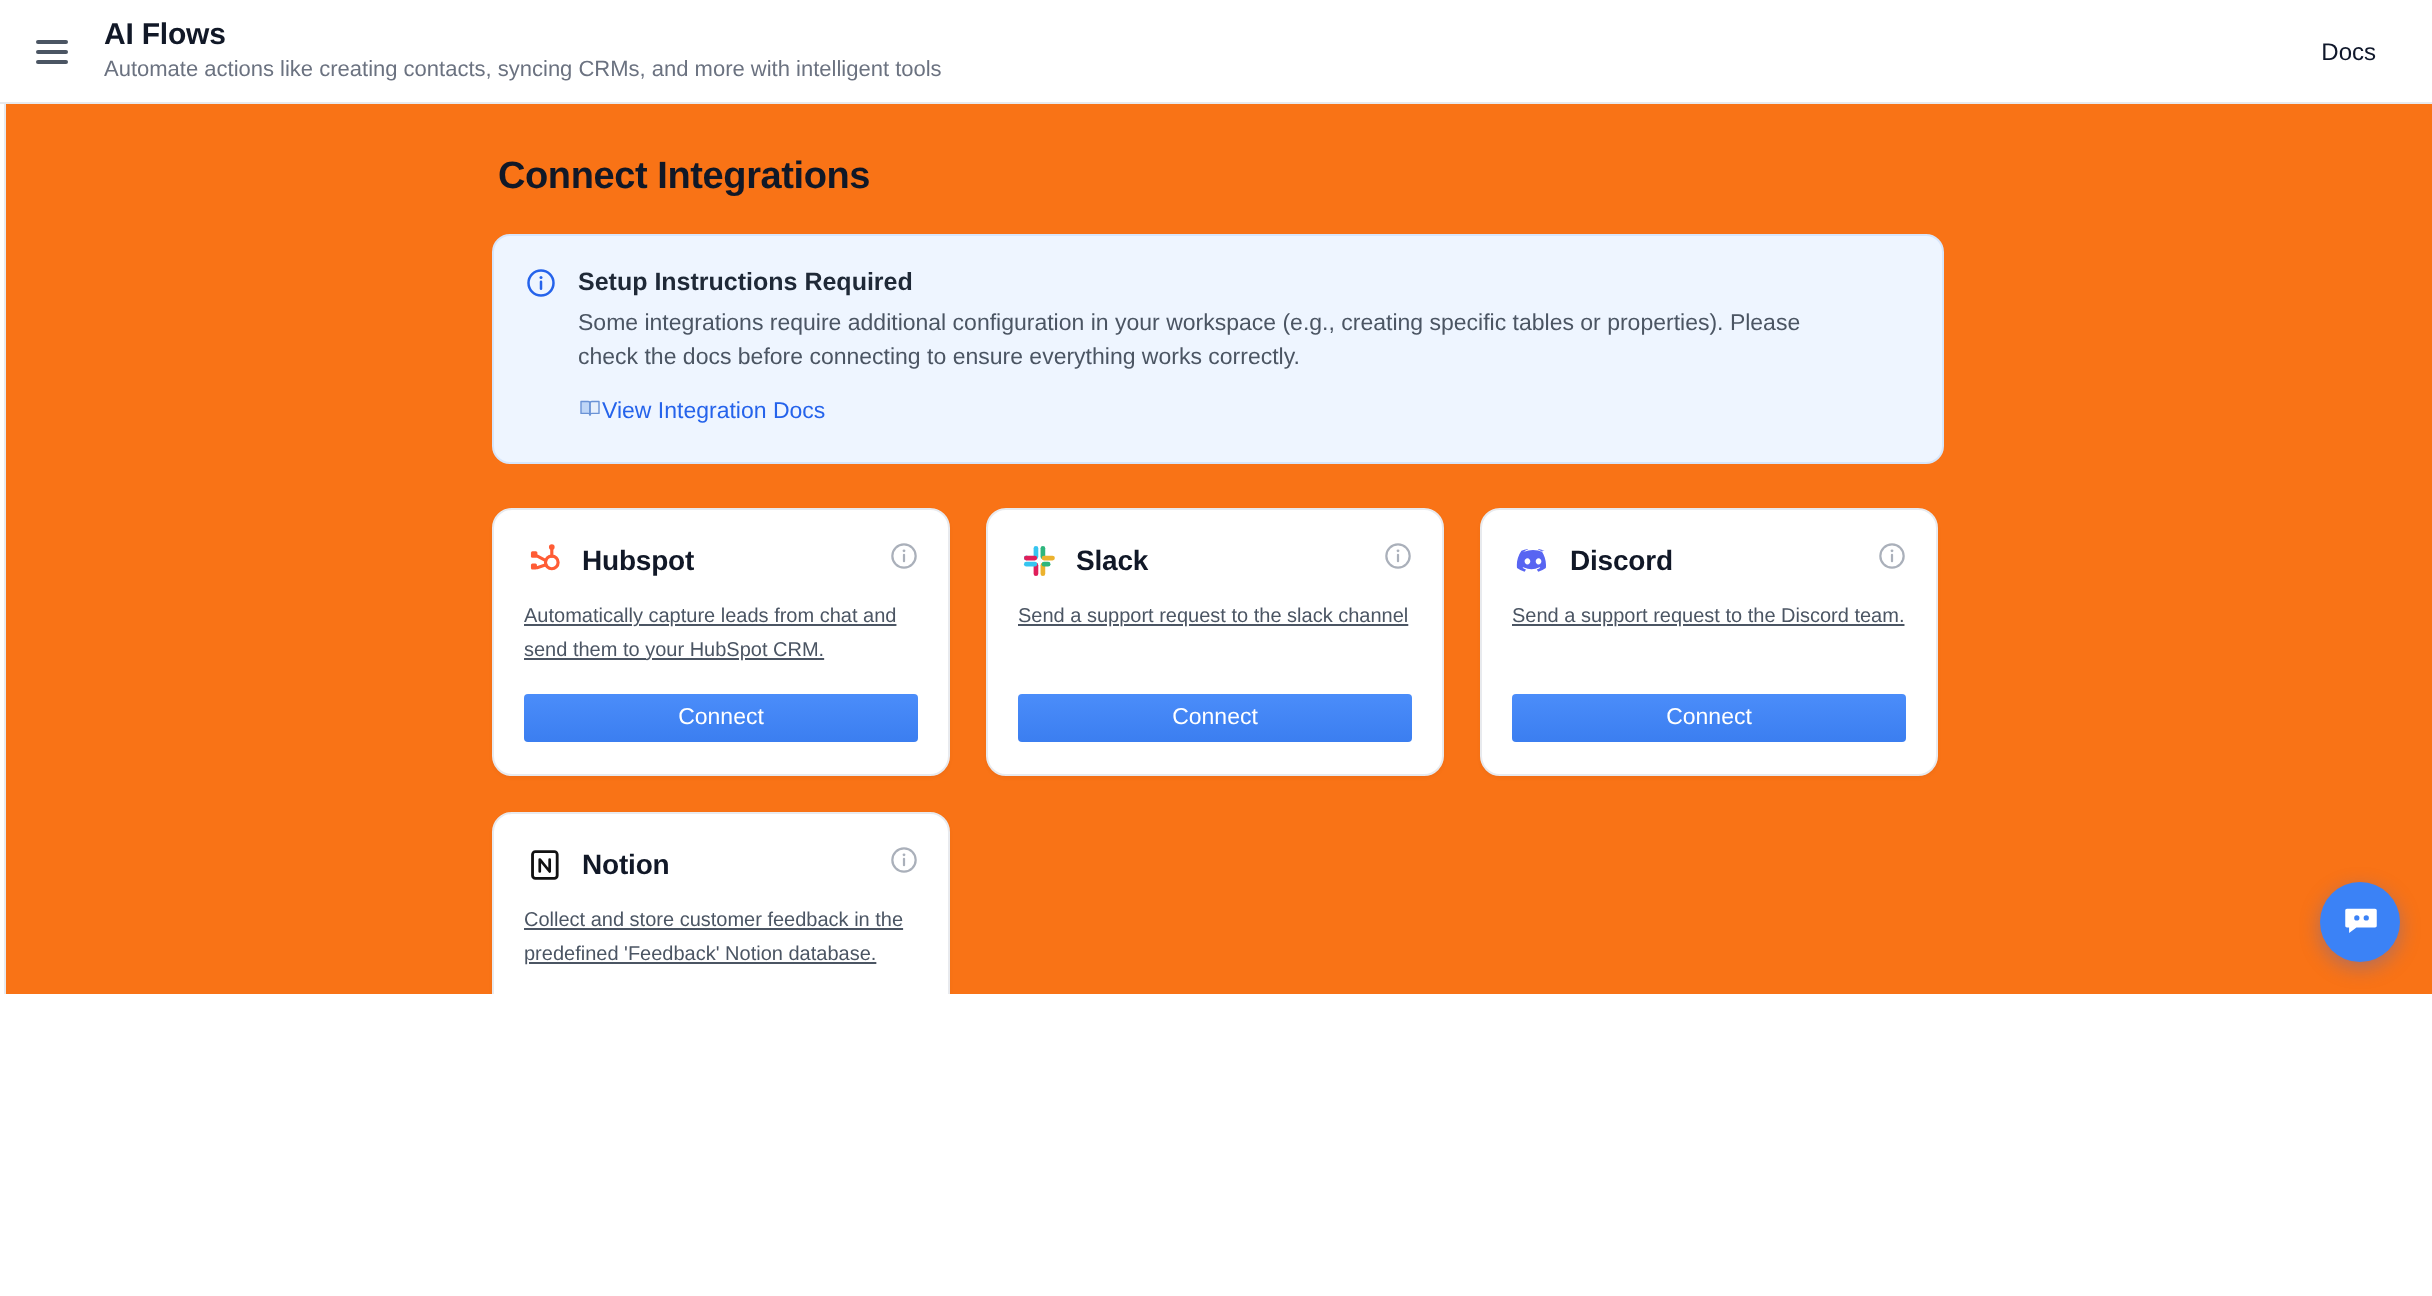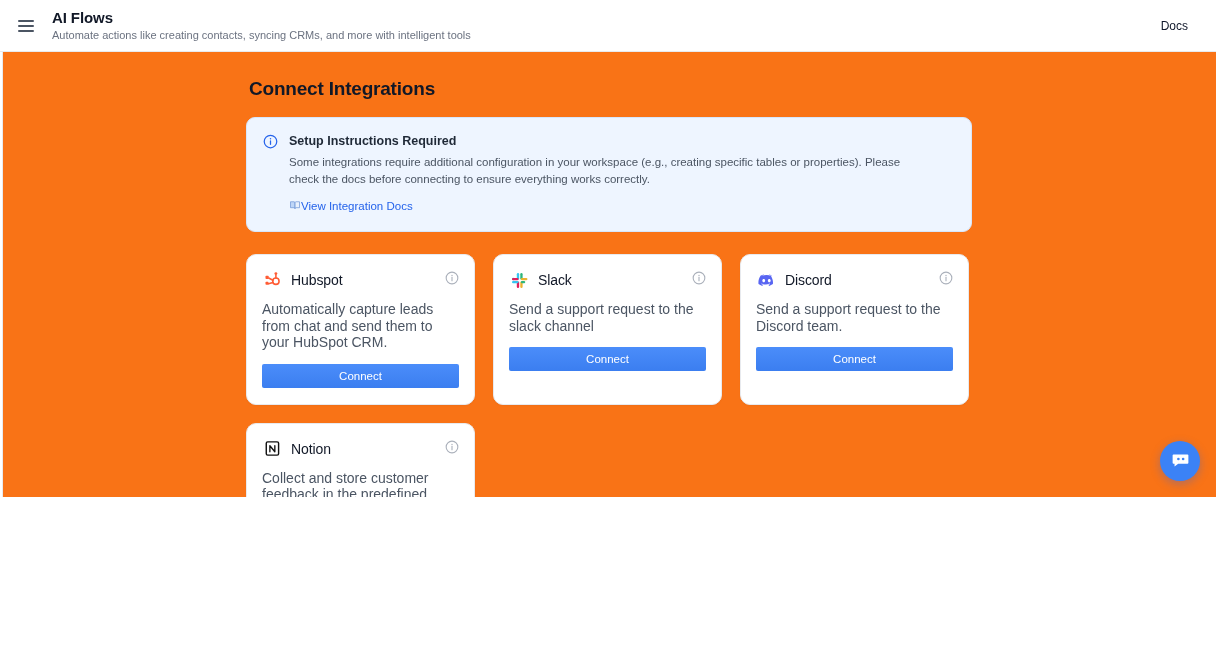--- a/index.html
+++ b/index.html
@@ -192,37 +192,38 @@
     width: 20px;
     height: 20px;
     flex: 0 0 20px;
     display: flex;
     align-items: center;
     justify-content: center;
     margin-right: 9px;
   }
   .card-name {
     font-size: 14px;
-    font-weight: normal;
+    font-weight: bold;
     color: #111827;
     letter-spacing: -0.1px;
     flex: 1 1 auto;
   }
   .info-icon {
     flex: 0 0 auto;
     cursor: pointer;
     opacity: .85;
   }
 
   .card-desc {
-    font-size: 14px;
+    font-size: 10px;
     color: #4b5563;
     line-height: 16.5px;
     margin-bottom: 13px;
     min-height: 33px;
+    text-decoration: underline;
   }
 
   .connect-btn {
     display: block;
     width: 100%;
     height: 24px;
     border: none;
     border-radius: 2px;
     background: linear-gradient(180deg, #4b8dfa 0%, #3b7ef0 100%);
     color: #ffffff;

